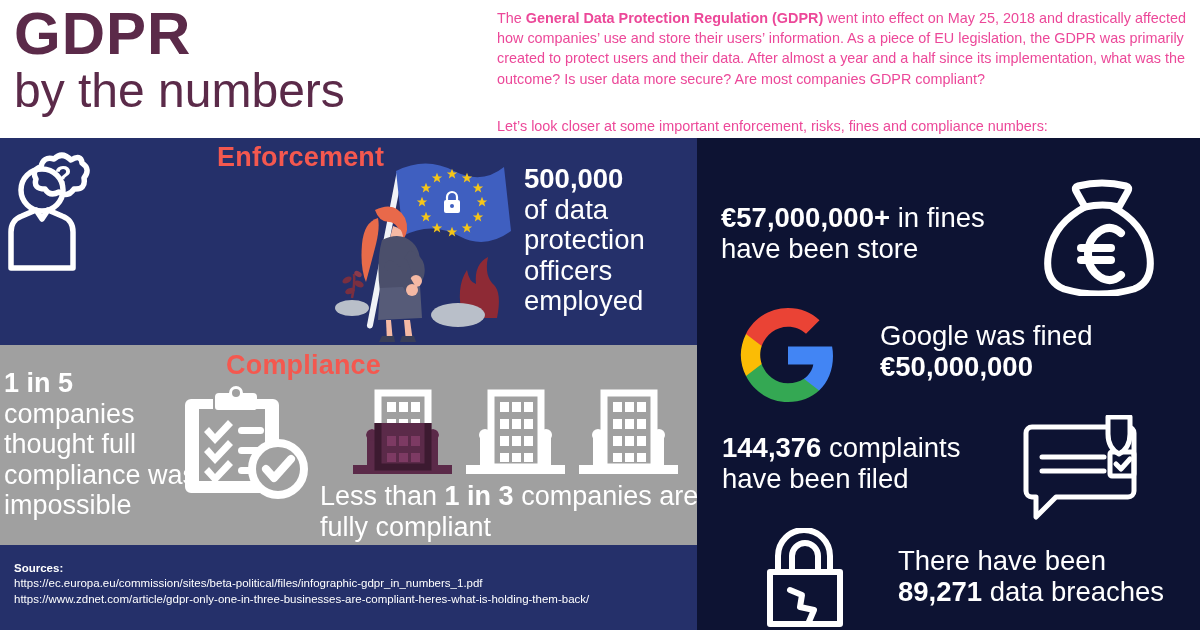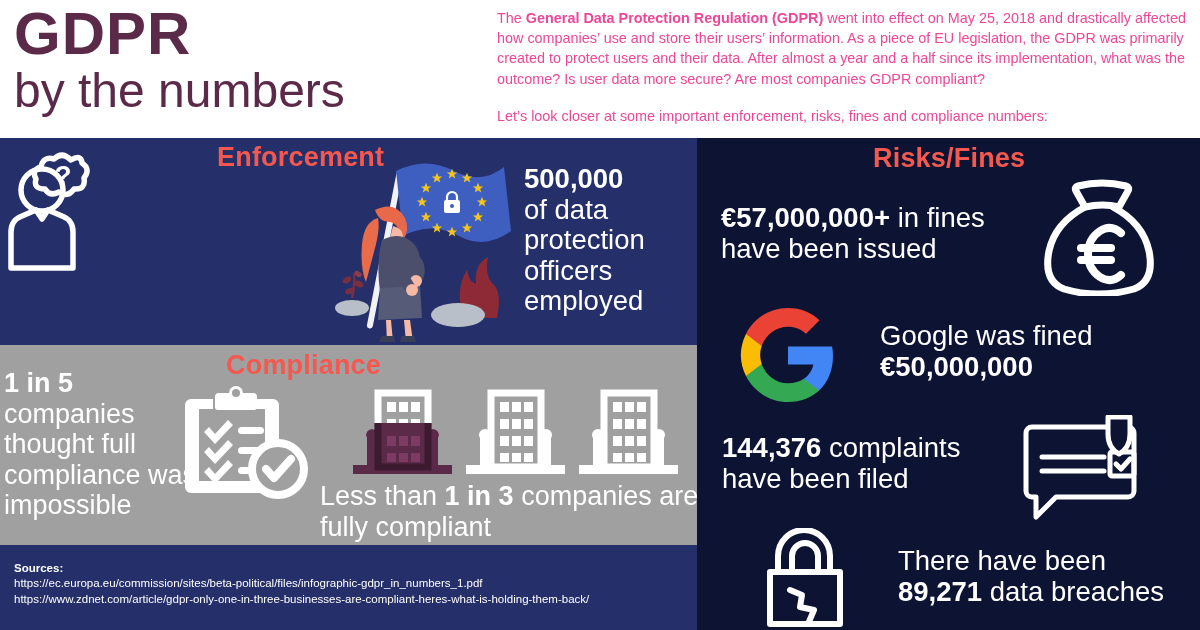--- a/index.html
+++ b/index.html
@@ -18,21 +18,21 @@
   .title-main {
     font-size:60px; font-weight:bold; color:#5b2a49;
     letter-spacing:1px; line-height:60px;
   }
   .title-sub {
     font-size:48px; font-weight:300; color:#5b2a49;
     line-height:54px; letter-spacing:0px;
   }
   .intro { position:absolute; left:497px; top:8px; width:690px; color:#ec4899; }
   .intro p { font-size:14.4px; line-height:20.2px; }
-  .intro p.para2 { margin-top:17px; }
+  .intro p.para2 { margin-top:27px; }
   .intro b { font-weight:bold; }
 
   
   .panel-enforce { position:absolute; left:0; top:138px; width:700px; height:207px; background:#25306a; }
   .panel-compliance { position:absolute; left:0; top:345px; width:700px; height:200px; background:#a0a0a0; }
   .panel-sources { position:absolute; left:0; top:545px; width:700px; height:85px; background:#25306a; }
   .panel-risks { position:absolute; left:700px; top:138px; width:500px; height:492px; background:#0d1333; }
   .divider { position:absolute; left:697px; top:138px; width:6px; height:492px; background:#0d1333; }
 
   
@@ -331,23 +331,22 @@
   <div class="panel-sources"></div>
   <div class="sources">
     <div class="sources-title">Sources:</div>
     <div class="sources-link">https://ec.europa.eu/commission/sites/beta-political/files/infographic-gdpr_in_numbers_1.pdf</div>
     <div class="sources-link">https://www.zdnet.com/article/gdpr-only-one-in-three-businesses-are-compliant-heres-what-is-holding-them-back/</div>
   </div>
 
   <div class="panel-risks"></div>
   <div class="divider"></div>
 
-  <div class="sec-heading h-risks">Risks/Fines</div>
-
-  <div class="stat stat-57m"><b>€57,000,000+</b><span> in fines have been issued</span></div>
+
+  <div class="stat stat-57m"><b>€57,000,000+</b><span> in fines have been store</span></div>
 
   <div class="icon ic-moneybag">
     <svg width="128" height="118" viewBox="0 0 128 118">
       <g fill="none" stroke="#ffffff" stroke-width="7" stroke-linejoin="round" stroke-linecap="round">
         <path d="M40 8 q24 -6 48 0 q4 1 2 5 l-9 16 q-16 -4 -34 0 l-9 -16 q-2 -4 2 -5 Z"></path>
         <path d="M47 29 q-30 16 -36 44 q-6 30 15 38 q34 10 70 0 q21 -8 15 -38 q-6 -28 -36 -44"></path>
       </g>
       <g fill="none" stroke="#ffffff" stroke-width="8" stroke-linecap="round">
         <path d="M83 55 q-10 -9 -21 -2 q-12 8 -12 23 q0 15 12 23 q11 7 21 -2"></path>
         <path d="M43 70 h30"></path>

